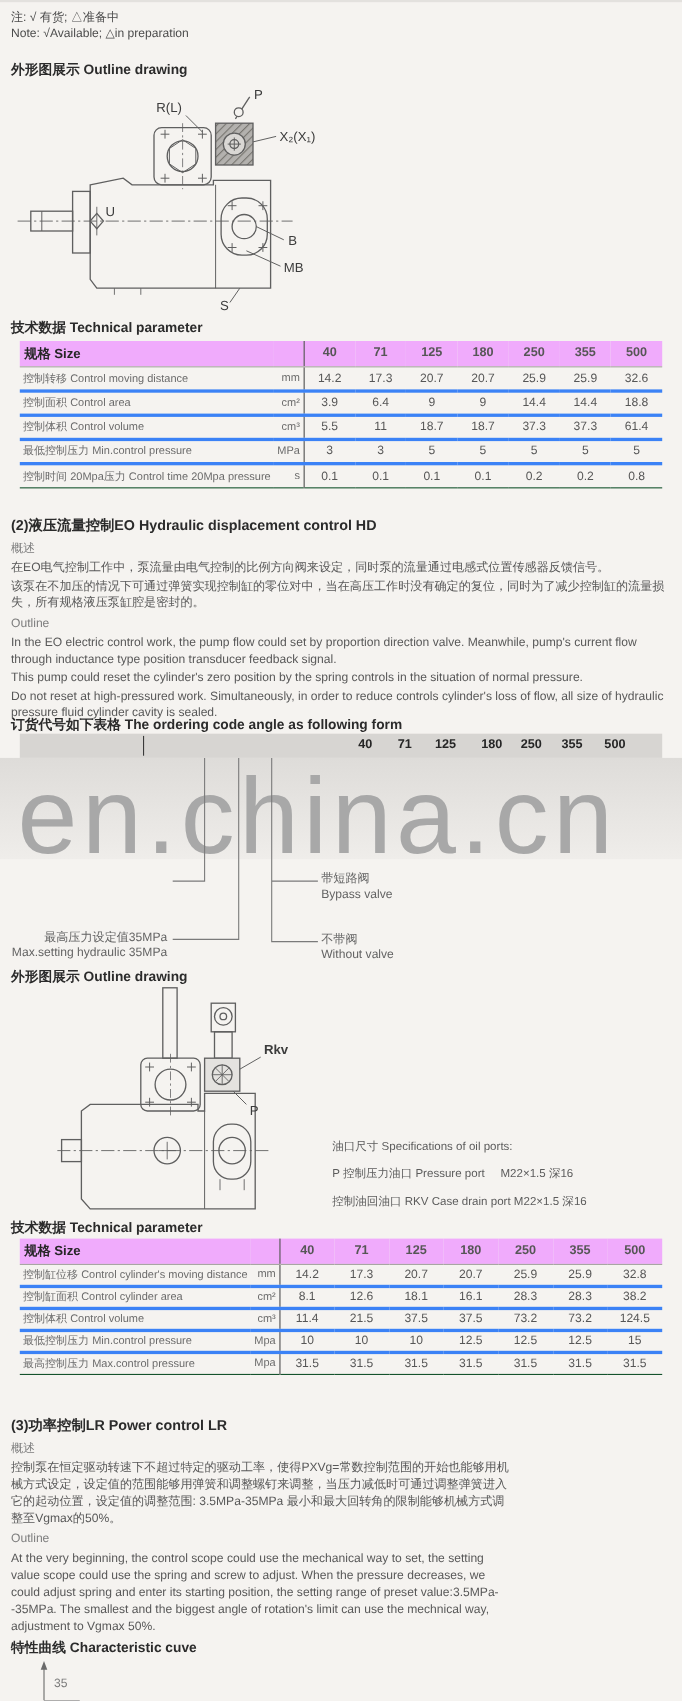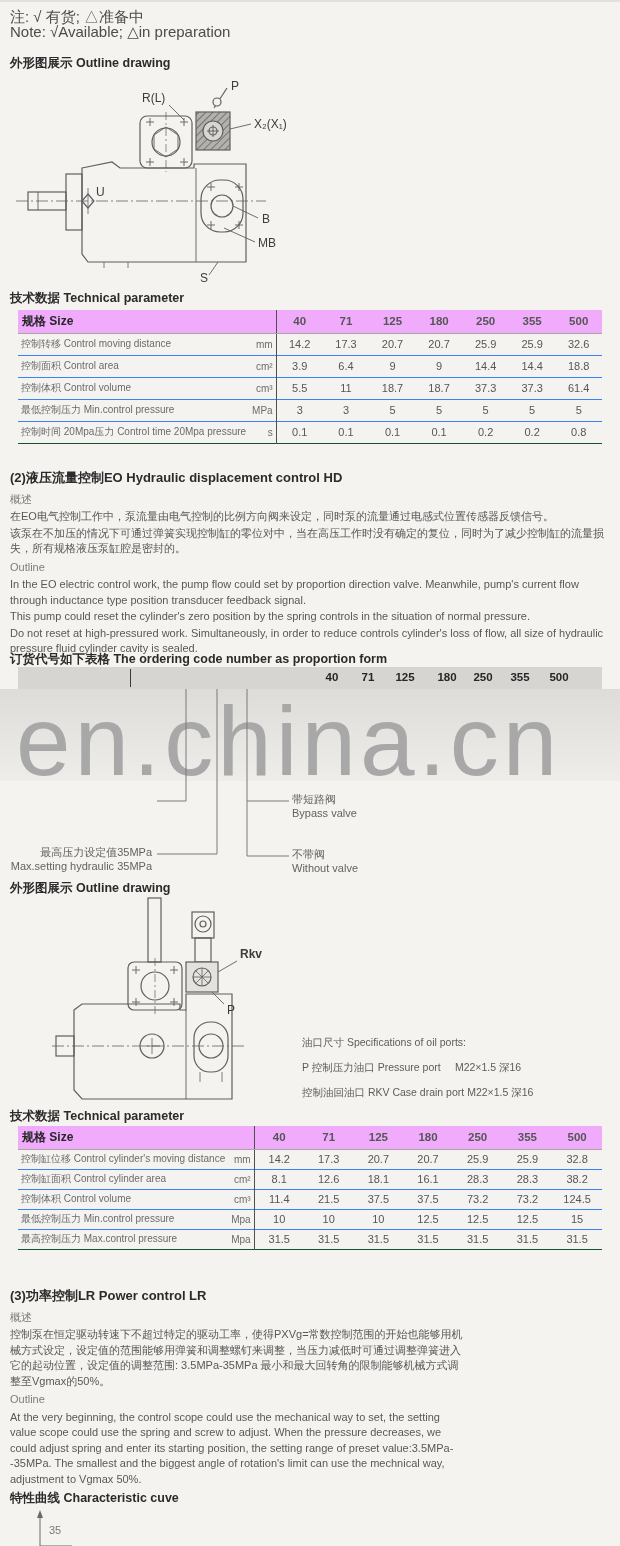--- a/index.html
+++ b/index.html
@@ -7,34 +7,34 @@
   body {
     width:620px; height:1546px; overflow:hidden;
     background:#f5f3f0;
     font-family:"Liberation Sans", sans-serif;
     color:#4a4a4a;
     position:relative;
   }
   .page { position:relative; width:620px; height:1546px; border-top:2px solid #e3e1de; }
   .abs { position:absolute; }
 
-  .note { top:7px; left:10px; font-size:15px; line-height:15px; color:#4c4c4c; }
+  .note { top:7px; left:10px; font-size:11px; line-height:15px; color:#4c4c4c; }
   .sec-title { font-size:12.5px; font-weight:bold; color:#2b2b2b; }
 
   
   table.param { border-collapse:collapse; width:584px; font-size:11px; background:transparent; }
   table.param th, table.param td { padding:0 3px; height:22px; }
   table.param thead th { background:#f0abfc; font-weight:bold; color:#262626; height:23px;
                          border-bottom:1px solid #a8a6a3; font-size:11.5px; text-align:center; }
   table.param thead th.lbl { text-align:left; font-size:12px; padding-left:4px; }
   table.param td.lbl { text-align:left; color:#6b6b6b; font-size:10px; white-space:nowrap; }
   table.param td.unit, table.param th.unit { text-align:right; color:#6b6b6b; font-size:10px; white-space:nowrap; }
   table.param td.val, table.param th.val { width:50px; text-align:center; color:#565656; }
   table.param .first { border-left:1px solid #4f4f4f; }
-  table.param tbody tr { border-bottom:1px solid #3b82f6; }
+  table.param tbody tr { border-bottom:3px solid #3b82f6; }
   table.param tbody tr:last-child { border-bottom:1px solid #14532d; }
   #table2 td { height:20px; }
 
   
   .prose { font-size:11px; line-height:15.5px; color:#585858; }
   .prose .h { font-size:13px; font-weight:bold; color:#2b2b2b; margin:0 0 6px 0; }
   .prose p { margin:0 0 1px 0; }
   .prose .lab { color:#7d7d7d; margin:3px 0 2px 0; }
 
   
@@ -195,21 +195,21 @@
     <div class="h">(2)液压流量控制EO Hydraulic displacement control HD</div>
     <div class="lab">概述</div>
     <p>在EO电气控制工作中，泵流量由电气控制的比例方向阀来设定，同时泵的流量通过电感式位置传感器反馈信号。</p>
     <p>该泵在不加压的情况下可通过弹簧实现控制缸的零位对中，当在高压工作时没有确定的复位，同时为了减少控制缸的流量损失，所有规格液压泵缸腔是密封的。</p>
     <div class="lab">Outline</div>
     <p>In the EO electric control work, the pump flow could set by proportion direction valve. Meanwhile, pump's current flow through inductance type position transducer feedback signal.</p>
     <p>This pump could reset the cylinder's zero position by the spring controls in the situation of normal pressure.</p>
     <p>Do not reset at high-pressured work. Simultaneously, in order to reduce controls cylinder's loss of flow, all size of hydraulic pressure fluid cylinder cavity is sealed.</p>
   </div>
 
-  <div class="abs sec-title" style="top:649px; left:10px;">订货代号如下表格 The ordering code number as proportion form</div>
+  <div class="abs sec-title" style="top:649px; left:10px;">订货代号如下表格 The ordering code angle as following form</div>
 
   <div class="abs ord-bar">
     <span class="ord-divider"></span>
     <span class="ord-num" style="left:314px">40</span>
     <span class="ord-num" style="left:350px">71</span>
     <span class="ord-num" style="left:387px">125</span>
     <span class="ord-num" style="left:429px">180</span>
     <span class="ord-num" style="left:465px">250</span>
     <span class="ord-num" style="left:502px">355</span>
     <span class="ord-num" style="left:541px">500</span>

